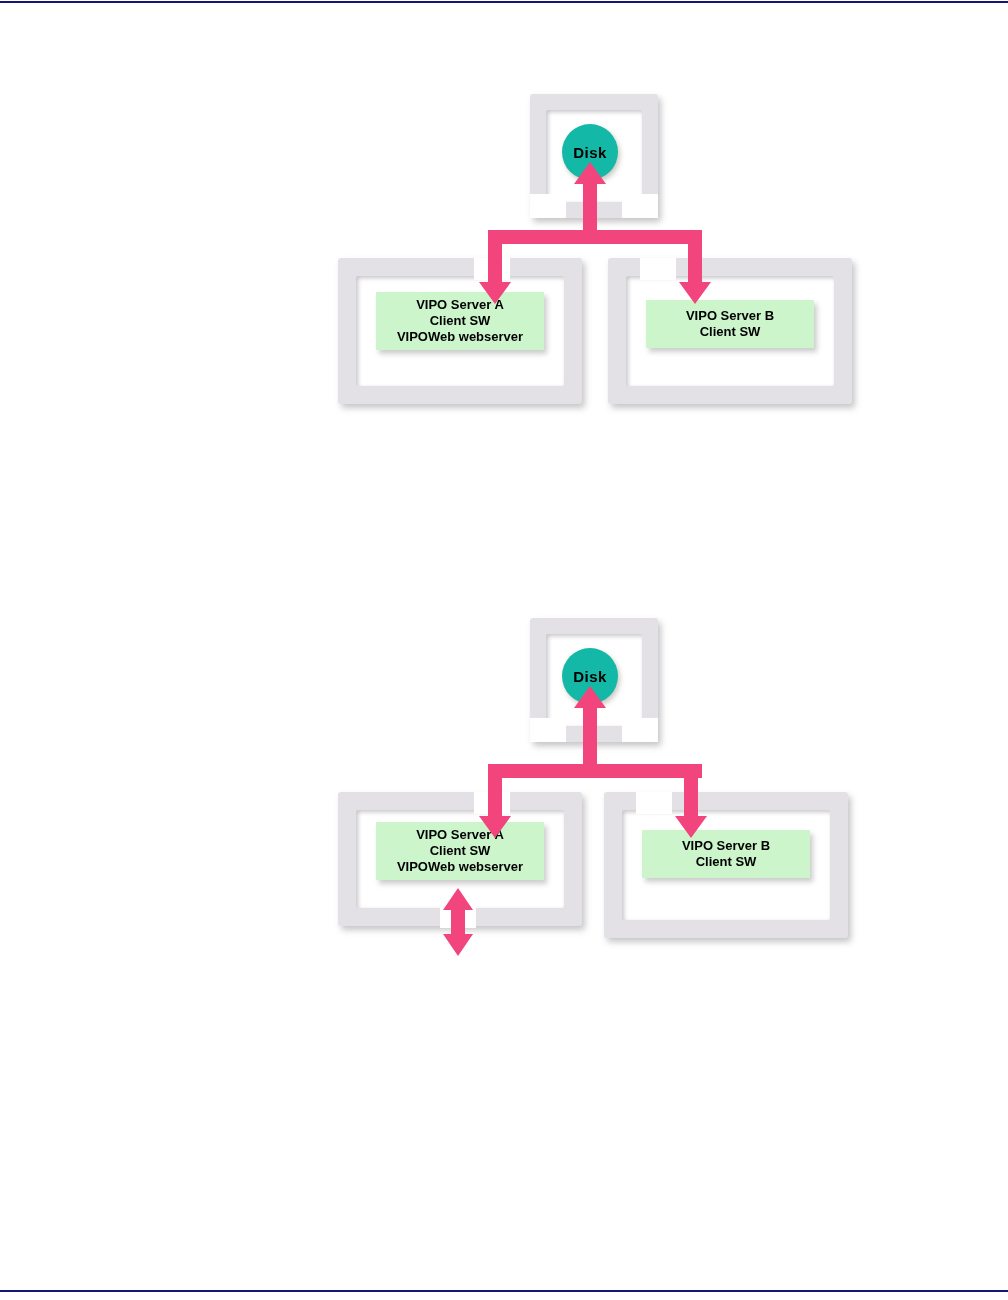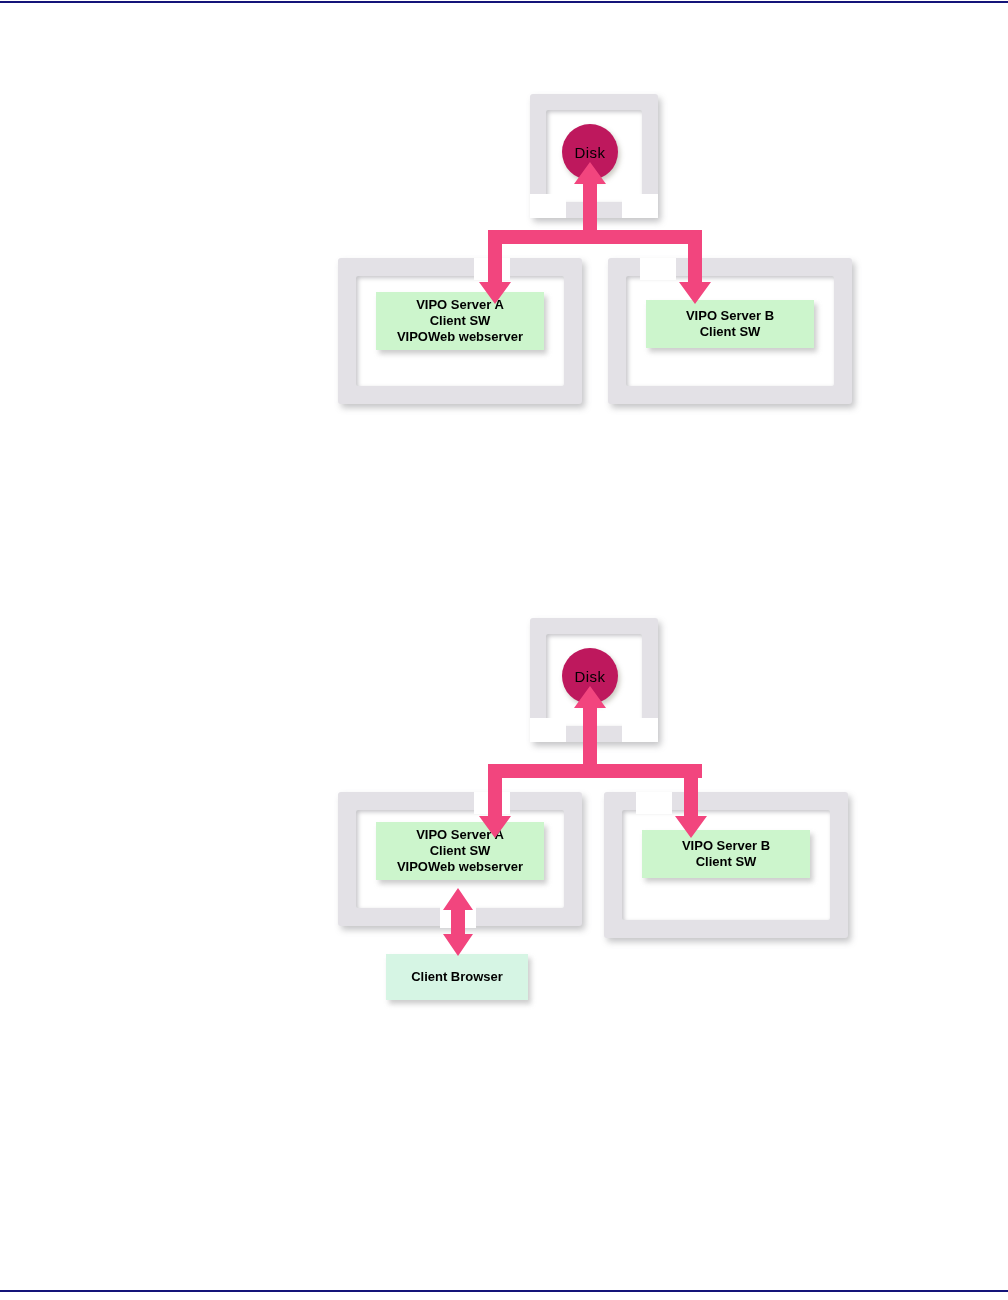--- a/index.html
+++ b/index.html
@@ -39,25 +39,25 @@
   
   .notch{
     position:absolute;
     background:#ffffff;
   }
 
   
   .disk{
     position:absolute;
     border-radius:50%;
-    background:#be185d;
+    background:#14b8a6;
     box-shadow:2px 3px 5px rgba(140,138,120,0.45);
     display:flex;align-items:center;justify-content:center;
     color:#000;
-    font-weight:normal;
+    font-weight:bold;
     letter-spacing:0.5px;
   }
 
   
   .swbox{
     position:absolute;
     display:flex;align-items:center;justify-content:center;
     text-align:center;
     color:#000;
     font-weight:bold;
@@ -136,21 +136,20 @@
 Client SW
 VIPOWeb webserver</div>
 
     <div class="frame" style="left:286px;top:186px;width:244px;height:146px;"></div>
     <div class="frame-inner" style="left:304px;top:204px;width:208px;height:110px;"></div>
     <div class="notch" style="left:318px;top:186px;width:36px;height:22px;"></div>
 
     <div class="swbox green" style="left:324px;top:224px;width:168px;height:48px;font-size:13px;">VIPO Server B
 Client SW</div>
 
-    <div class="swbox mint" style="left:68px;top:348px;width:142px;height:46px;font-size:13px;">Client Browser</div>
 
     <svg class="arrows" width="552" height="450">
       <g fill="#f2457e">
         <path d="M265,172 L265,102 L256,102 L272,80 L288,102 L279,102 L279,172 Z"></path>
         <rect x="170" y="158" width="214" height="14"></rect>
         <path d="M170,158 L184,158 L184,210 L193,210 L177,232 L161,210 L170,210 Z"></path>
         <path d="M366,158 L380,158 L380,210 L389,210 L373,232 L357,210 L366,210 Z"></path>
 
         <path d="M140,282 L155,304 L147,304 L147,328 L155,328 L140,350 L125,328 L133,328 L133,304 L125,304 Z"></path>
       </g>

